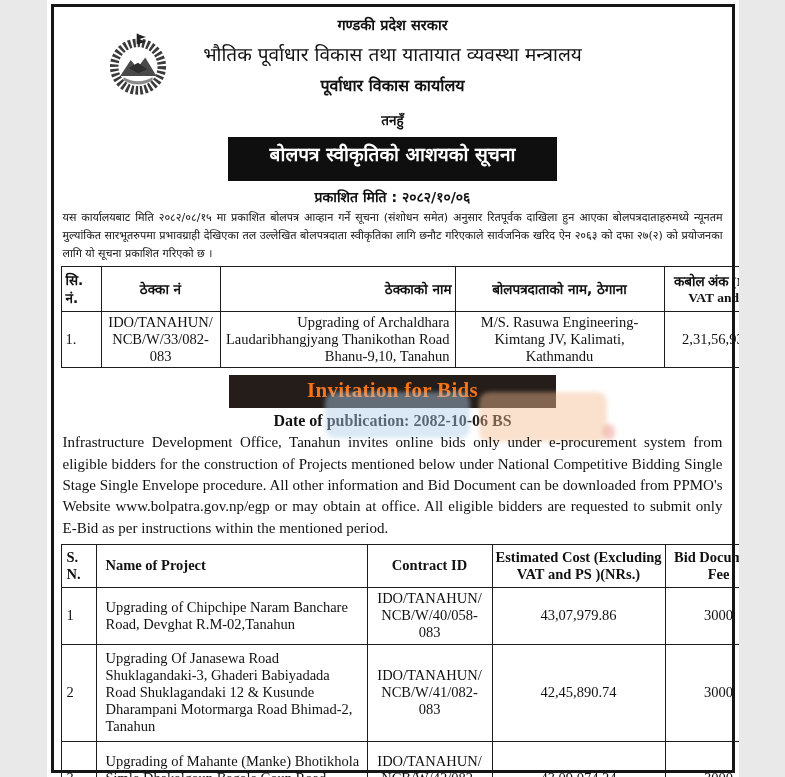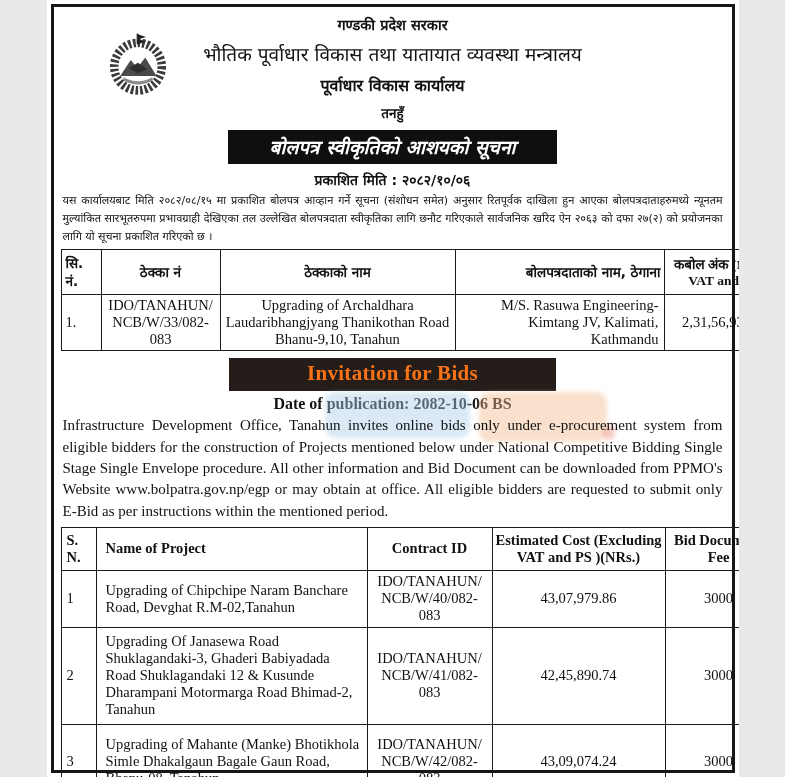--- a/index.html
+++ b/index.html
@@ -4,34 +4,34 @@
 <style>
   html,body{margin:0;padding:0;background:#e9e9e9;}
   .page{position:relative;width:692px;height:777px;background:#ffffff;font-family:"DejaVu Sans",sans-serif;color:#111;overflow:hidden;margin:0 auto;}
   .frame{position:absolute;inset:4px;border:3px solid #161616;box-sizing:border-box;padding:2px 7px 4px 7px;background:#fff;}
   
   .masthead{position:relative;text-align:center;}
   .emblem{position:absolute;left:44px;top:22px;width:66px;height:66px;}
   .mh-province{font-size:14.5px;font-weight:700;padding-top:5px;}
   .mh-ministry{font-size:19px;font-weight:400;margin-top:7px;}
   .mh-office{font-size:16px;font-weight:700;margin-top:7px;}
-  .mh-location{font-size:13.5px;font-weight:700;margin-top:8px;}
-  .notice-title-box{display:inline-block;background:#0f0f0f;color:#fff;font-size:19px;font-weight:700;padding:4px 42px 4px 42px;margin-top:8px;font-style:italic;}
+  .mh-location{font-size:13.5px;font-weight:700;margin-top:15px;}
+  .notice-title-box{display:inline-block;background:#0f0f0f;color:#fff;font-size:19px;font-weight:700;padding:4px 42px 14px 42px;margin-top:8px;}
   .published{font-size:14px;font-weight:700;margin-top:6px;}
   
   .np-body{font-size:11px;line-height:1.62;text-align:justify;margin:3px 2px 4px 2px;}
   
   table{border-collapse:collapse;width:100%;table-layout:fixed;}
   th,td{border:1.5px solid #1c1c1c;vertical-align:middle;padding:2px 5px;}
   .t1 th{font-size:13.5px;font-weight:700;text-align:center;padding:4px 3px;}
   .t1 td{font-family:"Liberation Serif",serif;font-size:14.5px;}
   .t1 .c-sn{width:32px;text-align:left;padding-left:4px;}
   .t1 .c-no{width:112px;text-align:center;overflow-wrap:anywhere;}
-  .t1 .c-name{width:228px;text-align:center;}
-  .t1 .c-bidder{width:202px;text-align:right;}
+  .t1 .c-name{width:228px;text-align:right;}
+  .t1 .c-bidder{width:202px;text-align:center;}
   .t1 .c-amt{width:116px;text-align:center;font-family:"Liberation Serif",serif;}
   .t1 tbody td{height:44px;}
   
   .inv-wrap{text-align:center;margin-top:7px;}
   .inv-title{display:inline-block;background:#241d1a;color:#f97316;font-family:"Liberation Serif",serif;font-size:21px;font-weight:700;padding:3px 78px 5px 78px;letter-spacing:.3px;}
   .inv-date{font-family:"Liberation Serif",serif;font-size:16px;font-weight:700;text-align:center;margin-top:4px;}
   .inv-body{font-family:"Liberation Serif",serif;font-size:15px;line-height:1.42;text-align:justify;margin:2px 2px 5px 2px;position:relative;z-index:2;}
   
   .wm{position:absolute;z-index:1;filter:blur(2px);opacity:.45;border-radius:10px;}
   .wm-blue{left:278px;top:392px;width:145px;height:46px;background:#aecfe9;}
@@ -119,21 +119,21 @@
           <th class="c-cid">Contract ID</th>
           <th class="c-cost">Estimated Cost (Excluding VAT and PS )(NRs.)</th>
           <th class="c-fee">Bid Document Fee</th>
           <th class="c-sec">Bid Security (NRs)</th>
         </tr>
       </thead>
       <tbody>
         <tr class="r1">
           <td class="c-sn">1</td>
           <td class="c-proj">Upgrading of Chipchipe Naram Banchare Road, Devghat R.M-02,Tanahun</td>
-          <td class="c-cid">IDO/TANAHUN/NCB/W/40/082-083</td>
+          <td class="c-cid">IDO/TANAHUN/NCB/W/40/058-083</td>
           <td class="c-cost">43,07,979.86</td>
           <td class="c-fee">3000</td>
           <td class="c-sec">1,25,000</td>
         </tr>
         <tr class="r2">
           <td class="c-sn">2</td>
           <td class="c-proj">Upgrading Of Janasewa Road Shuklagandaki-3, Ghaderi Babiyadada Road Shuklagandaki 12 &amp; Kusunde Dharampani Motormarga Road Bhimad-2, Tanahun</td>
           <td class="c-cid">IDO/TANAHUN/NCB/W/41/082-083</td>
           <td class="c-cost">42,45,890.74</td>
           <td class="c-fee">3000</td>

